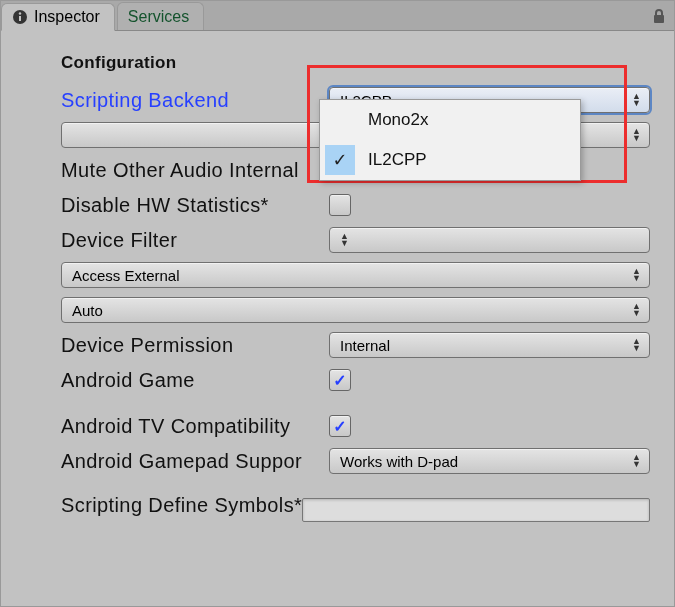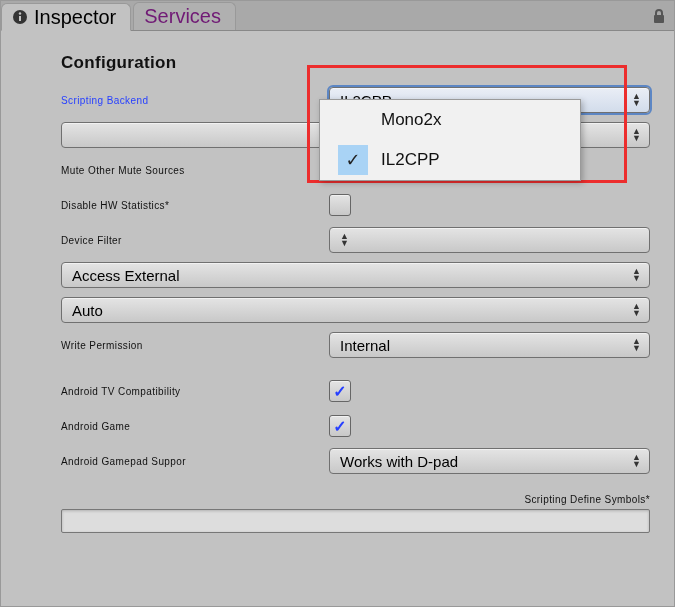--- a/index.html
+++ b/index.html
@@ -27,40 +27,40 @@
     height: 30px;
     background: #a9a9a9;
     border-bottom: 1px solid #888;
     position: relative;
   }
   .tab {
     display: flex;
     align-items: center;
     gap: 6px;
     padding: 4px 14px 4px 10px;
-    font-size: 20px;
+    font-size: 16px;
     color: #333;
     border-top-left-radius: 6px;
     border-top-right-radius: 6px;
     border: 1px solid #999;
     border-bottom: none;
     background: #b0b0b0;
     margin-right: 2px;
     height: 28px;
     margin-top: 2px;
     white-space: nowrap;
   }
   .tab.active {
     background: #c2c2c2;
     border-bottom: 1px solid #c2c2c2;
     position: relative;
     top: 1px;
     color: #000;
   }
-  .tab.disabled { color: #701a75; }
+  .tab.disabled { color: #14532d; }
   .lock-area {
     margin-left: auto;
     padding-right: 8px;
     color: #555;
     display: flex;
     align-items: center;
     height: 100%;
   }
   .panel {
     padding: 16px 24px 16px 60px;
@@ -74,21 +74,21 @@
   }
   .row {
     display: flex;
     align-items: center;
     margin-bottom: 9px;
     min-height: 26px;
   }
   .row.gaptop { margin-top: 20px; }
   .label {
     flex: 0 0 268px;
-    font-size: 10px;
+    font-size: 20px;
     letter-spacing: 0.4px;
     white-space: nowrap;
     overflow: hidden;
   }
   .label.blue { color: #2740ff; }
   .control-col {
     flex: 1;
     display: flex;
     align-items: center;
     min-width: 0;
@@ -156,21 +156,20 @@
     background: #f1f1f1;
     border: 1px solid #9a9a9a;
     box-shadow: 2px 2px 6px rgba(0,0,0,0.25);
     z-index: 10;
   }
   .popup-item {
     display: flex;
     align-items: center;
     height: 40px;
     font-size: 17px;
-    margin-left: 13px;
   }
   .popup-check {
     width: 40px;
     display: flex;
     align-items: center;
     justify-content: center;
     height: 100%;
   }
   .popup-check.sel {
     position: relative;
@@ -233,21 +232,21 @@
     <div class="row">
       <div class="control-col">
         <div class="dropdown">
           <span></span>
           <span class="dd-arrows">▲<br>▼</span>
         </div>
       </div>
     </div>
 
     <div class="row">
-      <div class="label">Mute Other Mute Sources</div>
+      <div class="label">Mute Other Audio Internal</div>
       <div class="control-col"></div>
     </div>
 
     <div class="row">
       <div class="label">Disable HW Statistics*</div>
       <div class="control-col">
         <div class="checkbox"></div>
       </div>
     </div>
 
@@ -272,54 +271,54 @@
     <div class="row">
       <div class="control-col">
         <div class="dropdown">
           <span>Auto</span>
           <span class="dd-arrows">▲<br>▼</span>
         </div>
       </div>
     </div>
 
     <div class="row">
-      <div class="label">Write Permission</div>
+      <div class="label">Device Permission</div>
       <div class="control-col">
         <div class="dropdown">
           <span>Internal</span>
           <span class="dd-arrows">▲<br>▼</span>
         </div>
+      </div>
+    </div>
+
+    <div class="row">
+      <div class="label">Android Game</div>
+      <div class="control-col">
+        <div class="checkbox checked"></div>
       </div>
     </div>
 
     <div class="row gaptop">
       <div class="label">Android TV Compatibility</div>
       <div class="control-col">
         <div class="checkbox checked"></div>
       </div>
     </div>
 
     <div class="row">
-      <div class="label">Android Game</div>
-      <div class="control-col">
-        <div class="checkbox checked"></div>
-      </div>
-    </div>
-
-    <div class="row">
       <div class="label">Android Gamepad Suppor</div>
       <div class="control-col">
         <div class="dropdown">
           <span>Works with D-pad</span>
           <span class="dd-arrows">▲<br>▼</span>
         </div>
       </div>
     </div>
 
-    <div class="row gaptop" style="flex-direction:column; align-items:flex-end;">
+    <div class="row gaptop" style="flex-direction:row; align-items:flex-start;">
       <div class="label" style="flex:none">Scripting Define Symbols*</div>
       <div class="textfield-wide"></div>
     </div>
 
     <div class="highlight-box" style="left:306px; top:34px; width:320px; height:118px;"></div>
 
     <div class="popup" style="left:318px; top:68px; width:262px;">
       <div class="popup-item">
         <div class="popup-check"></div>
         <div class="popup-label">Mono2x</div>

